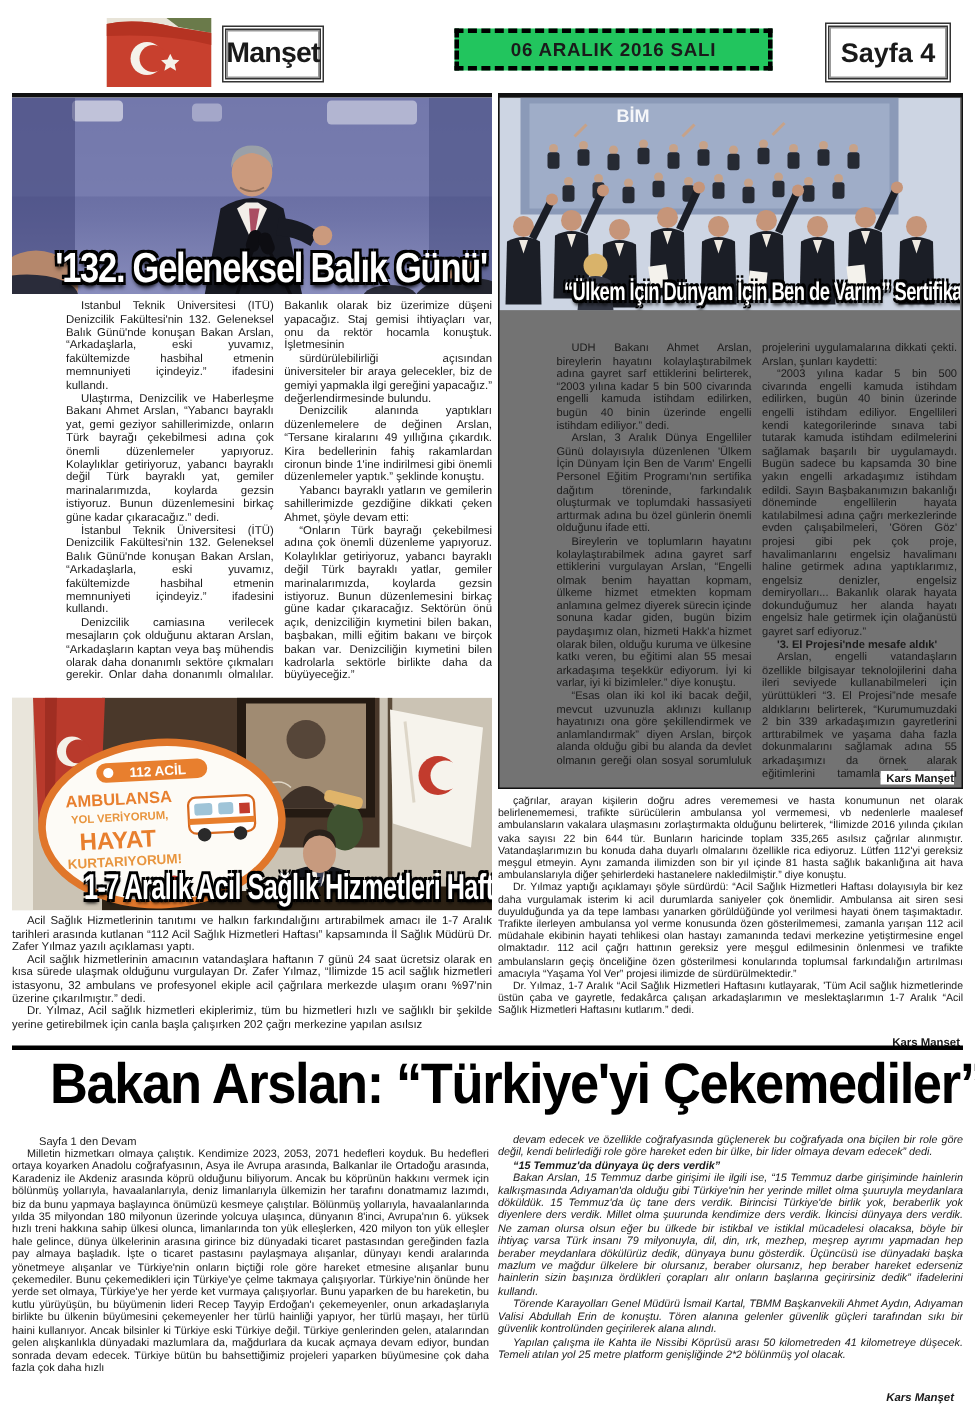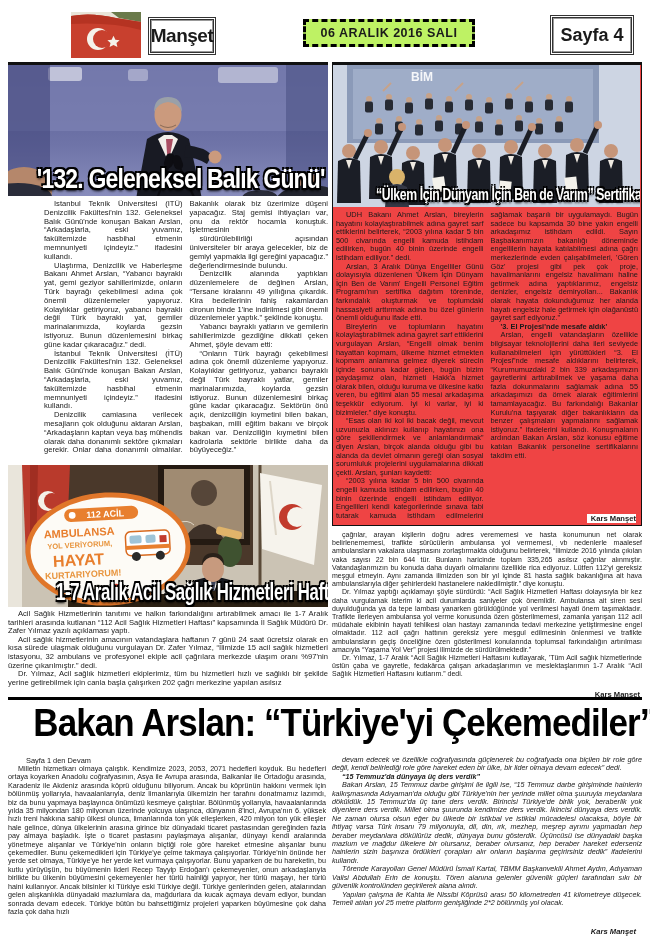--- a/index.html
+++ b/index.html
@@ -5,21 +5,21 @@
   * { box-sizing: border-box; margin: 0; padding: 0; }
   body { background:#888; font-family:"Liberation Sans", sans-serif; }
   .page { position:relative; width:650px; height:950px; background:#ffffff; margin:0 auto; overflow:hidden; color:#1a1a1a; }
 
   
   .hdr { position:absolute; top:0; left:16px; width:650px; height:60px; }
   .flag-wrap { position:absolute; left:55px; top:12px; width:70px; height:46px; }
   .frame { position:absolute; border:3px double #333; box-shadow:0 0 0 1px #999 inset; display:flex; align-items:center; justify-content:center; background:#fff; }
   .frame-masthead { left:132px; top:17px; width:68px; height:38px; font-weight:bold; font-size:19px; letter-spacing:-0.5px; }
   .frame-page { left:534px; top:15px; width:84px; height:40px; font-weight:bold; font-size:18px; }
-  .datebox { position:absolute; left:287px; top:19px; width:172px; height:28px; border:3px dashed #000; display:flex; align-items:center; justify-content:center; font-weight:bold; font-size:12.5px; letter-spacing:0.5px; background:#bef264; }
+  .datebox { position:absolute; left:287px; top:19px; width:212px; height:28px; border:3px dashed #000; display:flex; align-items:center; justify-content:center; font-weight:bold; font-size:12.5px; letter-spacing:0.5px; background:#22c55e; }
 
   
   .bp { font-size:7.6px; line-height:8.8px; text-align:justify; text-indent:10px; }
   .byline { font-weight:bold; font-size:7.6px; }
 
   
   .sec-left { position:absolute; left:8px; top:62px; width:320px; }
   .photo { position:relative; overflow:hidden; }
   .photo1 { width:320px; height:134px; border-top:3px solid #111; }
   .photo-headline { position:absolute; left:0; right:0; bottom:0; text-align:center; font-weight:bold; color:#fff; white-space:nowrap;
@@ -27,23 +27,23 @@
   .hl1 { font-size:28px; transform:scaleX(0.82); transform-origin:center bottom; letter-spacing:-1px; bottom:1px; }
   .hl2 { font-size:17px; transform:scaleX(0.72); transform-origin:center bottom; letter-spacing:-0.5px; bottom:2px; }
   .hl3 { font-size:24px; transform:scaleX(0.70); transform-origin:center bottom; letter-spacing:-0.5px; bottom:1px; }
   .fish-cols { margin-top:4px; height:262px; column-count:2; column-gap:7px; column-fill:auto; overflow:hidden;margin-left:36px; }
   .photo3 { width:320px; height:142px; margin-top:3px; }
   .em-intro { margin-top:3px; height:86px; overflow:hidden; }
   .em-intro .bp { font-size:7.6px; line-height:8.6px; }
 
   
   .sec-right { position:absolute; left:332px; top:62px; width:310px; }
-  .cert-box { border:1.5px solid #111; border-top:3px solid #111; background:#ef4444; }
+  .cert-box { border:1.5px solid #111; border-top:3px solid #111; background:#737373; }
   .photo2 { width:307px; height:142px; }
-  .cert-cols { padding:4px 3px 2px 3px; height:318px; column-count:2; column-gap:7px; column-fill:auto; overflow:hidden; position:relative; }
+  .cert-cols { padding:21px 3px 2px 3px; height:318px; column-count:2; column-gap:7px; column-fill:auto; overflow:hidden; position:relative;margin-left:35px; }
   .cert-cols .bp { font-size:7.4px; line-height:8.6px; }
   .subhead { font-weight:bold; }
   .cert-byline { position:absolute; right:5px; bottom:2px; background:#fff; padding-left:4px; }
   .cont-block { position:relative; margin-top:5px; height:168px; overflow:hidden; }
   .cont-block .bp { font-size:7.0px; line-height:8.2px; }
   .cont-byline { position:absolute; right:2px; bottom:0; background:#fff; padding-left:4px; }
 
   
   .bottom-rule { position:absolute; left:8px; top:697px; width:634px; height:3px; background:#000; }
   .big-headline { position:absolute; left:8px; top:702px; width:634px; text-align:center; font-weight:bold; font-size:38px; letter-spacing:-1px; white-space:nowrap; transform:scaleX(0.92); transform-origin:center top; color:#000; }

